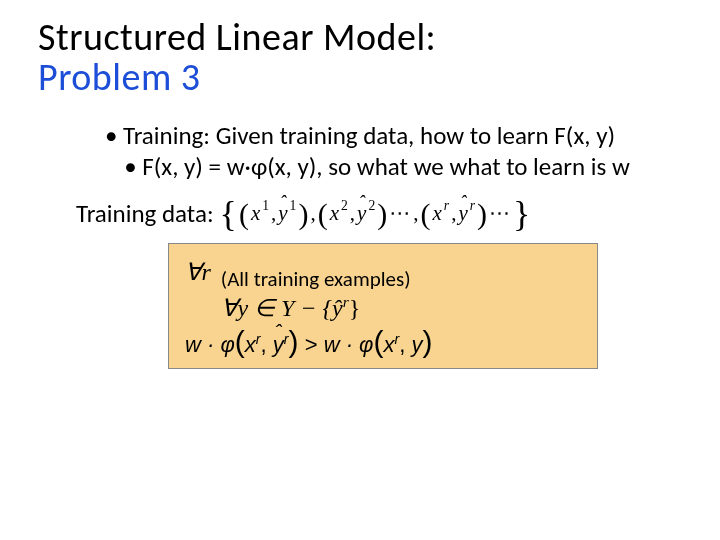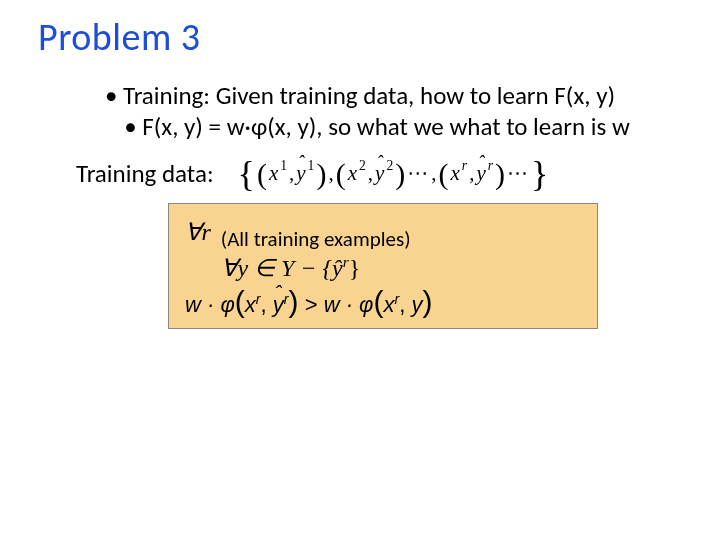--- a/index.html
+++ b/index.html
@@ -54,21 +54,21 @@
   }
   .b2::before {
     content: "• ";
   }
   .training-row {
     font-size: 25px;
     margin-left: 38px;
     margin-bottom: 14px;
     display: flex;
     align-items: center;
-    gap: 24px;
+    gap: 6px;
   }
   .math-data {
     font-family: "Times New Roman", serif;
     font-size: 21px;
     display: inline-flex;
     align-items: center;
     gap: 2px;
   }
   .brace-l, .brace-r {
     font-size: 36px;
@@ -146,20 +146,21 @@
     transform: translateX(-50%);
     font-size: 0.9em;
   }
   .ell { letter-spacing: 1px; }
 </style>
 </head>
 <body>
 
 <div class="slide">
 
+  <div class="title-line1">Structured Linear Model:</div>
   <div class="title-line2">Problem 3</div>
 
   <div class="bullets">
     <div class="b1">Training: Given training data, how to learn F(x, y)</div>
     <div class="b2">F(x, y) = w·φ(x, y), so what we what to learn is w</div>
   </div>
 
   <div class="training-row">
     <span>Training data:</span>
     <span class="math-data">

